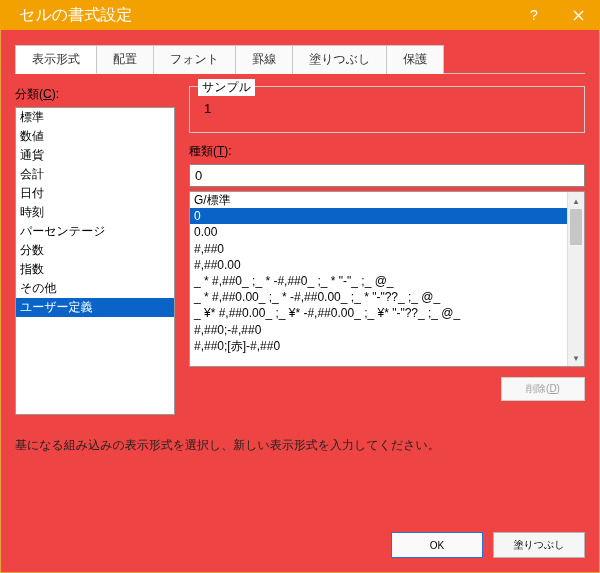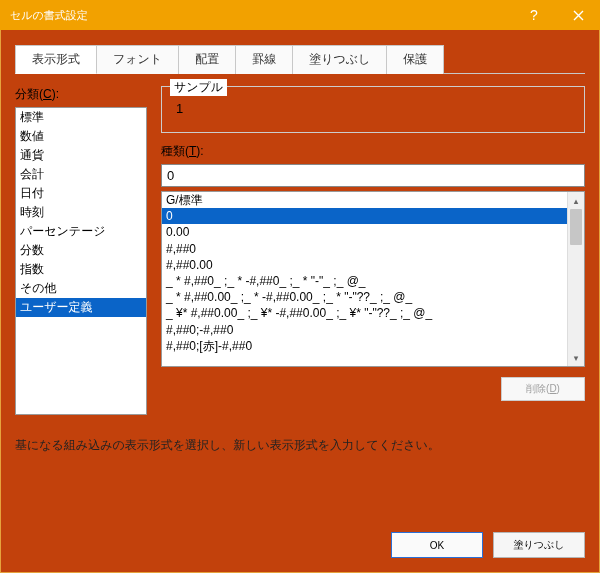--- a/index.html
+++ b/index.html
@@ -13,31 +13,31 @@
     overflow: hidden;
   }
   .titlebar {
     background: #f2a100;
     color: #fff;
     height: 30px;
     display: flex;
     align-items: center;
     padding: 0 0 0 10px;
   }
-  .titlebar .title { flex: 1; font-size: 11px; }
+  .titlebar .title { flex: 1; font-size: 16px; margin-left: 9px; }
   .titlebar .tb-btn {
     width: 44px; height: 30px;
     display: flex; align-items: center; justify-content: center;
     color: #fff; font-size: 14px;
   }
   .window-body {
     border: 1px solid #e6a23c;
     border-top: none;
     height: 543px;
-    background: #c2410c;
+    background: #ef4444;
     padding: 12px 14px 14px 14px;
     position: relative;
   }
   .tabs {
     display: flex;
     border-bottom: 1px solid #c8c8c8;
     margin-top: 2px;
   }
   .tab {
     padding: 5px 16px 5px 16px;
@@ -58,21 +58,21 @@
   .tab:not(.active) {
     background: #fafafa;
     border-left: none;
   }
   .tab:first-child { }
   .content {
     display: flex;
     gap: 14px;
     padding-top: 12px;
   }
-  .left-col { width: 132px; }
+  .left-col { width: 160px; }
   .right-col { flex: 1; }
   .label { margin-bottom: 4px; display:block; }
   .listbox {
     border: 1px solid #999;
     height: 308px;
     overflow-y: auto;
     background: #fff;
     font-size: 12px;
   }
   .listbox .item {
@@ -180,22 +180,22 @@
     <svg width="11" height="11" viewBox="0 0 11 11">
         <path d="M1 1 L10 10 M10 1 L1 10" stroke="#fff" stroke-width="1.4"></path>
       </svg>
   </div>
 </div>
 
 <div class="window-body">
 
   <div class="tabs">
     <div class="tab active">表示形式</div>
+    <div class="tab">配置</div>
     <div class="tab">フォント</div>
-    <div class="tab">配置</div>
     <div class="tab">罫線</div>
     <div class="tab">塗りつぶし</div>
     <div class="tab">保護</div>
   </div>
 
   <div class="content">
 
     <div class="left-col">
       <span class="label">
         <span>分類(</span><span class="u">C</span><span>):</span>

